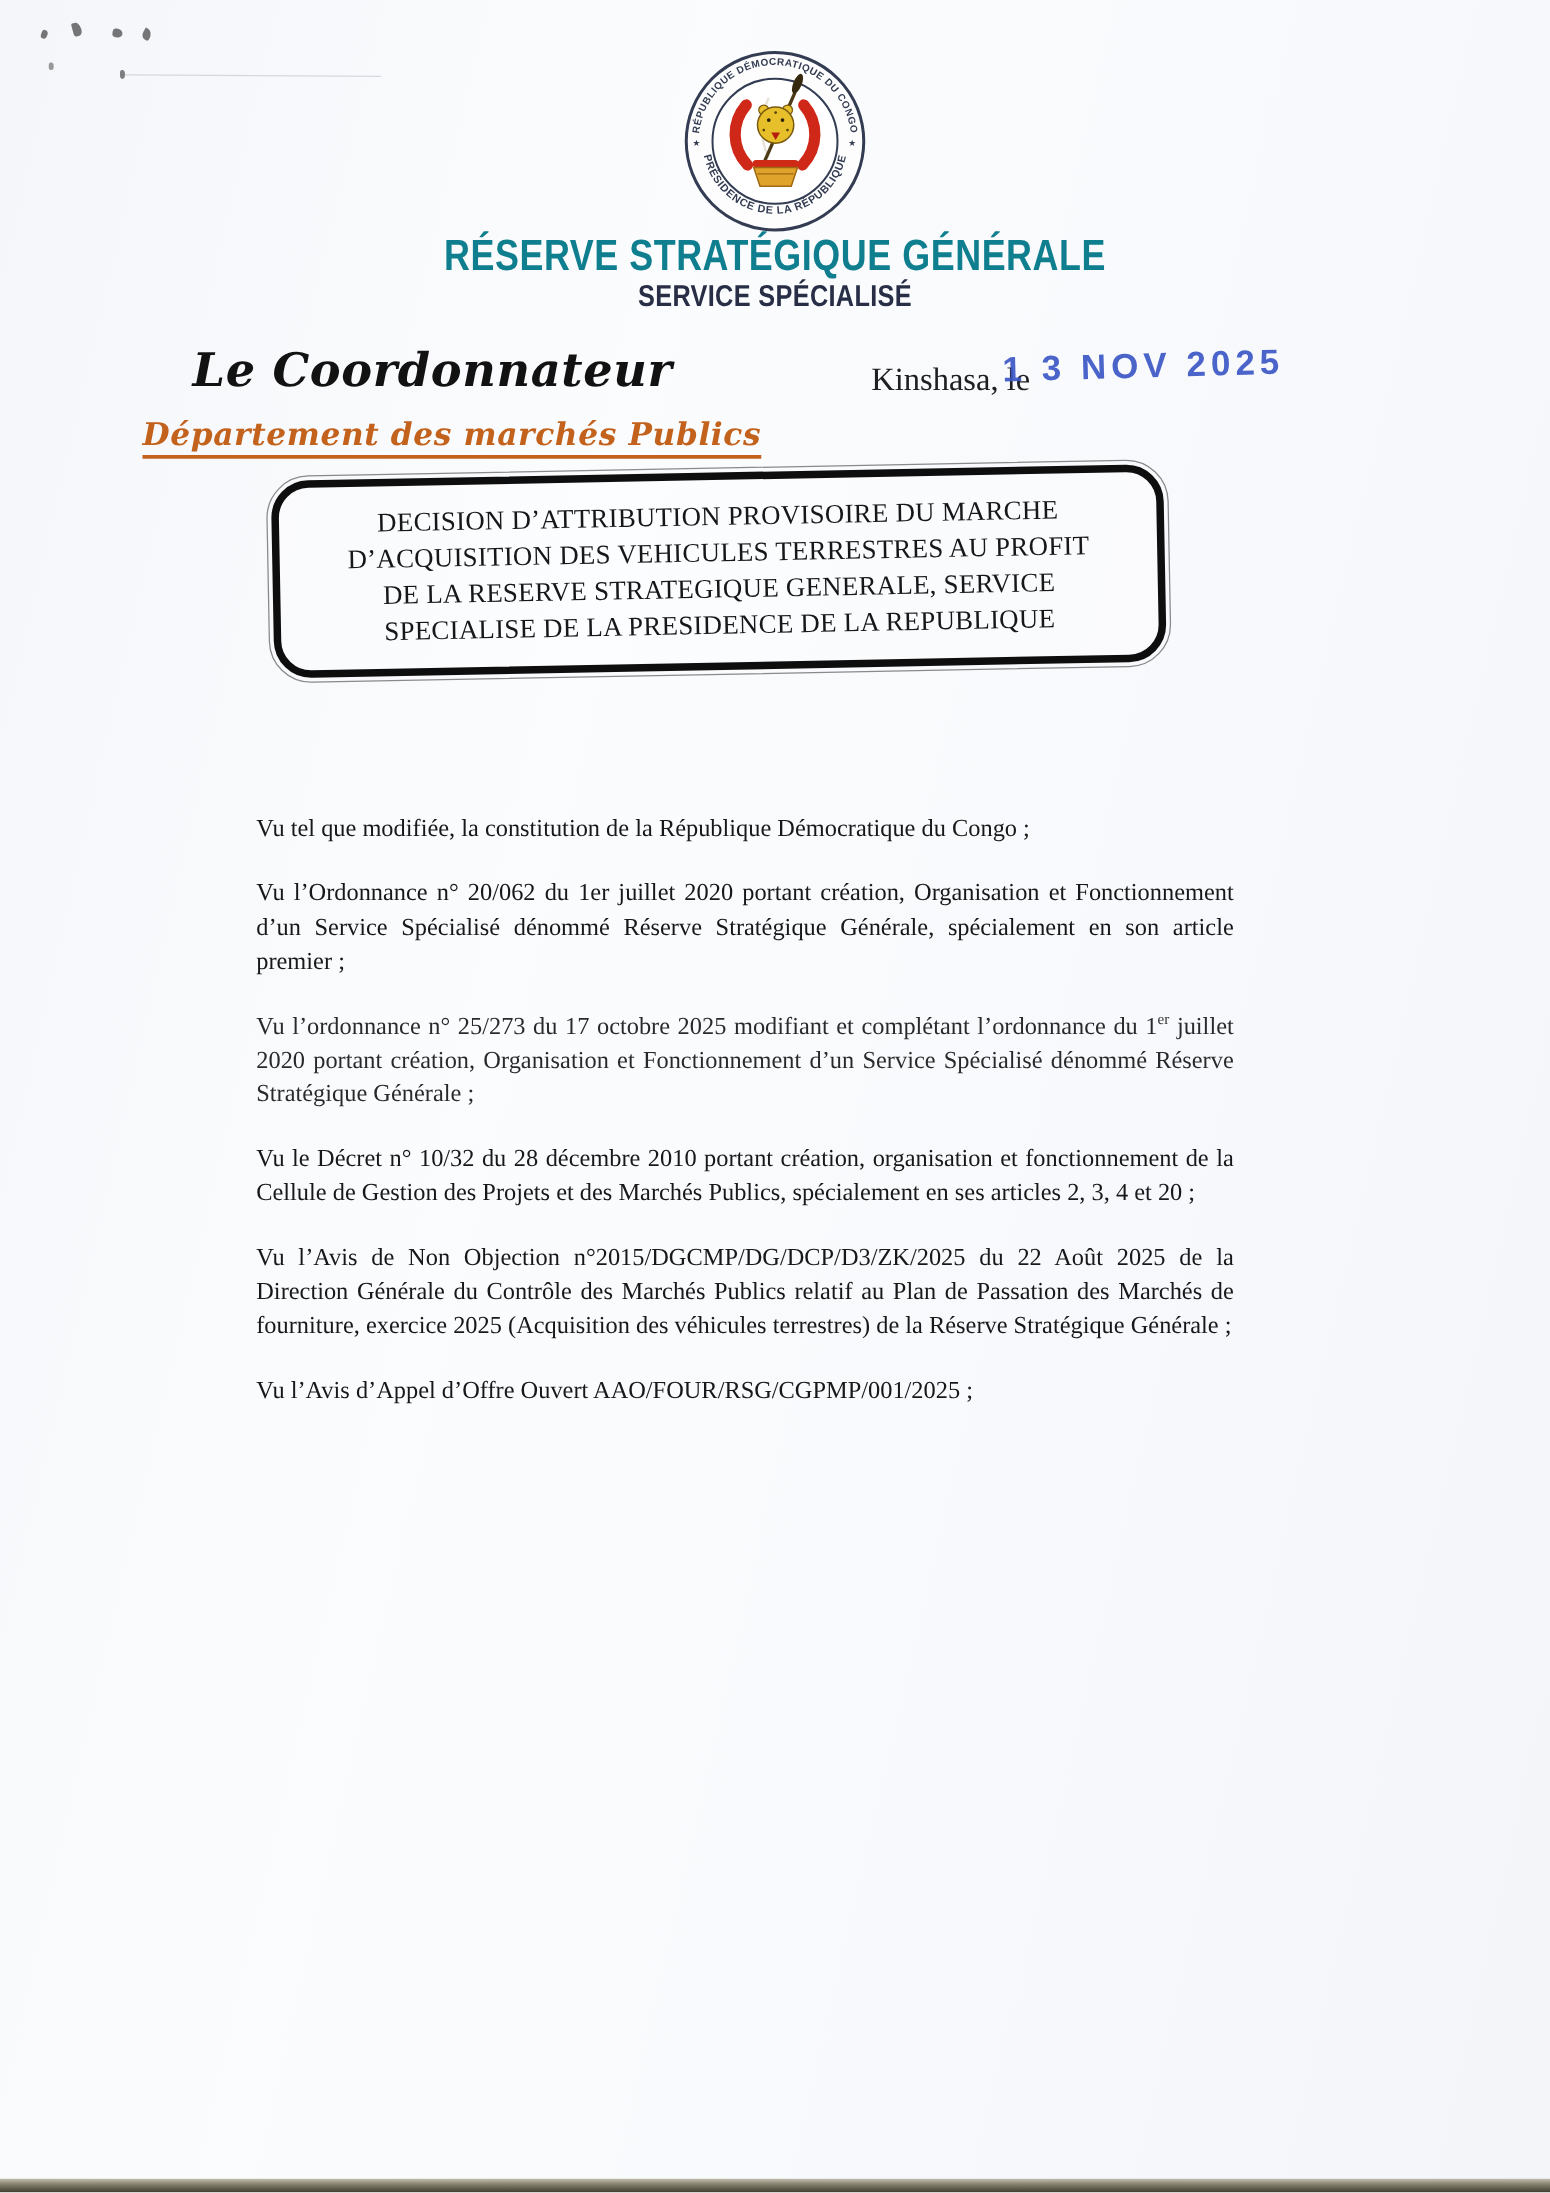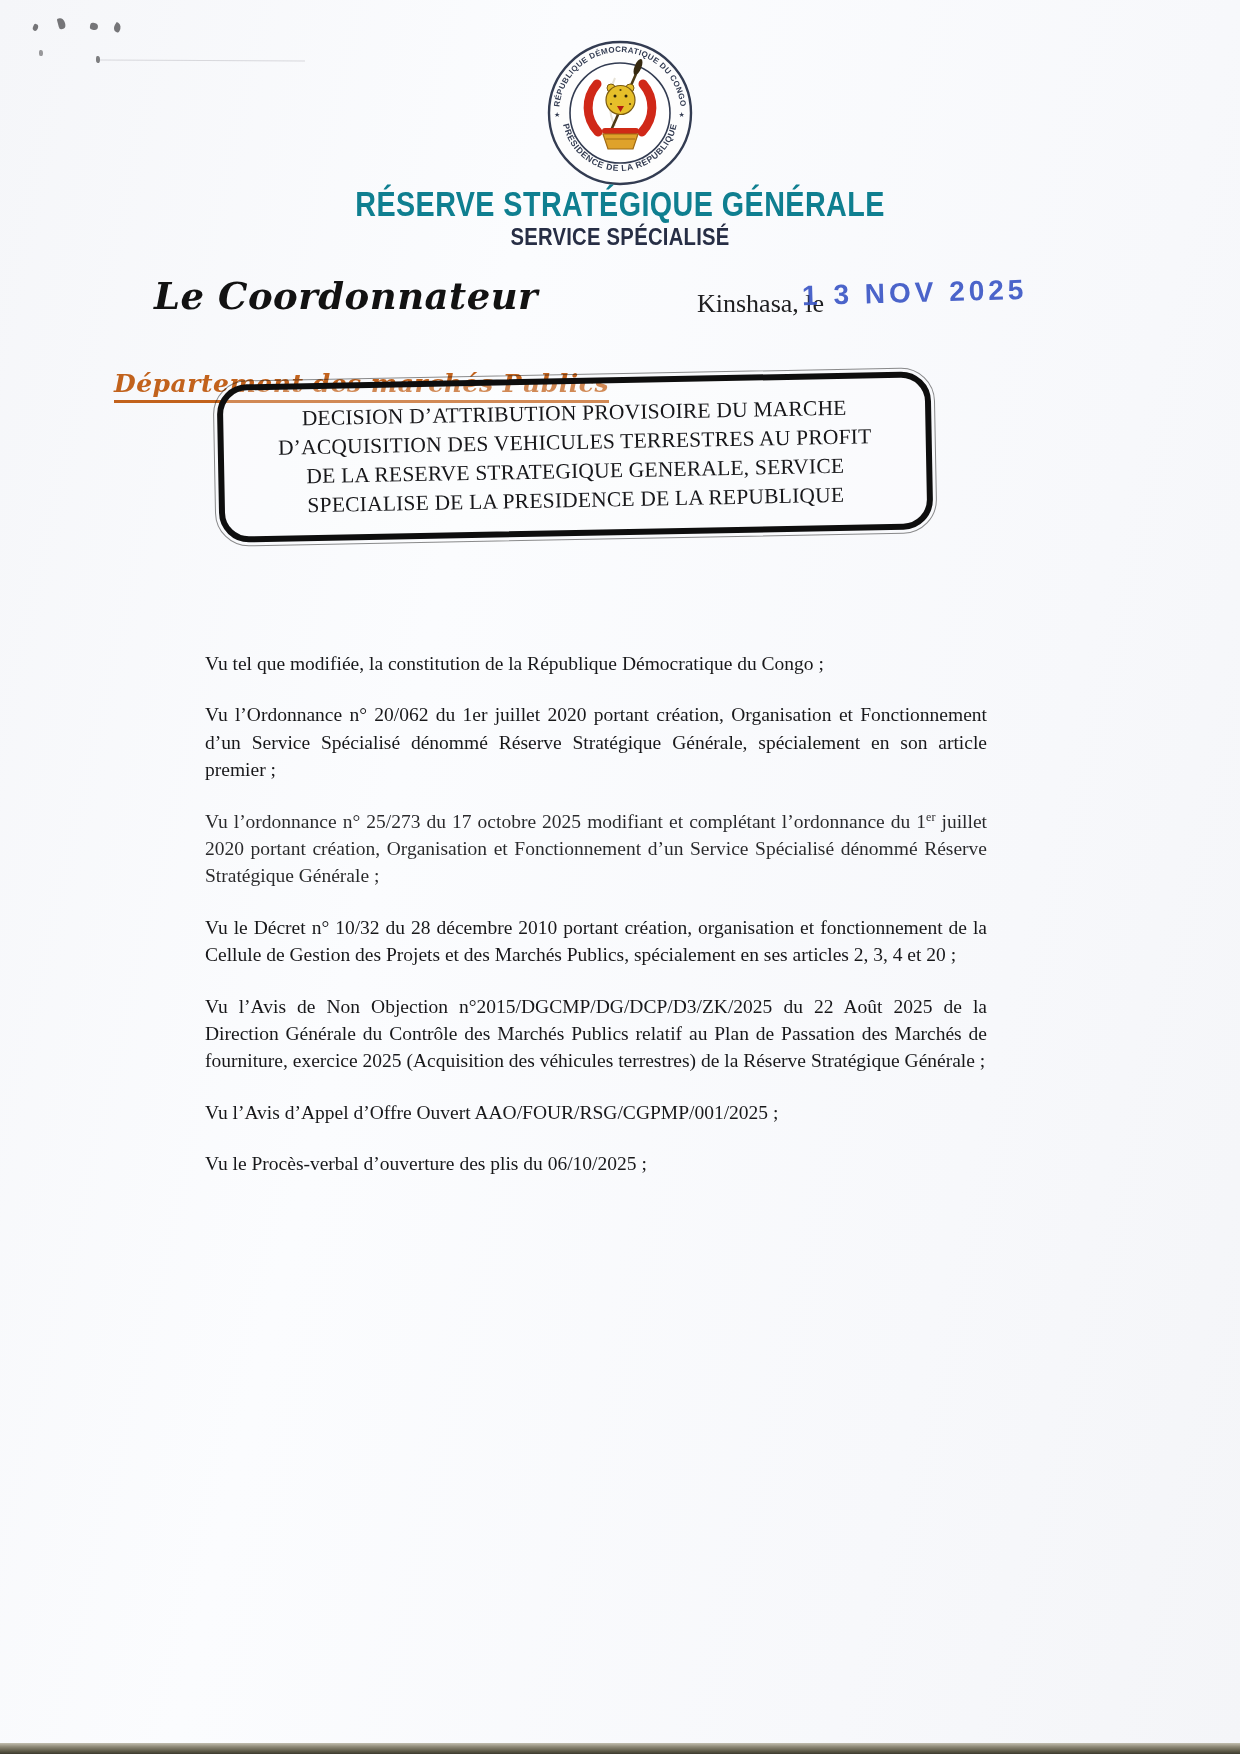--- a/index.html
+++ b/index.html
@@ -49,21 +49,21 @@
   .date-stamp{
     position:absolute;left:802px;top:277px;
     font-family:"Liberation Sans",sans-serif;font-weight:bold;
     font-size:28px;letter-spacing:4px;color:#3d58c6;
     transform:rotate(-1.6deg);white-space:nowrap;opacity:.92;
   }
   .department{
     position:absolute;left:114px;top:333px;
     font-family:"DejaVu Serif",serif;font-style:italic;font-weight:bold;
     font-size:25px;color:#c2621c;letter-spacing:.5px;white-space:nowrap;
-    border-bottom:3px solid #c2621c;padding-bottom:2px;margin-top:36px;
+    border-bottom:3px solid #c2621c;padding-bottom:2px;
   }
   
   .title-box{
     position:absolute;left:218px;top:378px;width:702px;height:146px;
     border:6px solid #0e0e0e;border-radius:30px;
     outline:1.5px solid rgba(25,25,25,.5);outline-offset:3px;
     transform:rotate(-1.1deg);
     background:rgba(255,255,255,.25);
     display:flex;align-items:center;justify-content:center;
   }
@@ -149,17 +149,16 @@
     </div>
   </div>
 
   <div class="doc-body">
     <p>Vu tel que modifiée, la constitution de la République Démocratique du Congo ;</p>
     <p>Vu l’Ordonnance n° 20/062 du 1er juillet 2020 portant création, Organisation et Fonctionnement d’un Service Spécialisé dénommé Réserve Stratégique Générale, spécialement en son article premier ;</p>
     <p class="faded-tail"><span>Vu l’ordonnance n° 25/273 du 17 octobre 2025 modifiant et complétant l’ordonnance du 1</span><sup>er</sup><span> juillet 2020 portant création, Organisation et Fonctionnement d’un Service Spécialisé dénommé Réserve Stratégique Générale ;</span></p>
     <p>Vu le Décret n° 10/32 du 28 décembre 2010 portant création, organisation et fonctionnement de la Cellule de Gestion des Projets et des Marchés Publics, spécialement en ses articles 2, 3, 4 et 20 ;</p>
     <p>Vu l’Avis de Non Objection n°2015/DGCMP/DG/DCP/D3/ZK/2025 du 22 Août 2025 de la Direction Générale du Contrôle des Marchés Publics relatif au Plan de Passation des Marchés de fourniture, exercice 2025 (Acquisition des véhicules terrestres) de la Réserve Stratégique Générale ;</p>
     <p>Vu l’Avis d’Appel d’Offre Ouvert AAO/FOUR/RSG/CGPMP/001/2025 ;</p>
-    <p>Vu le Procès-verbal d’ouverture des plis du 06/10/2025 ;</p>
   </div>
 
   <div class="bottom-band"></div>
 </div>
 
 </body></html>

